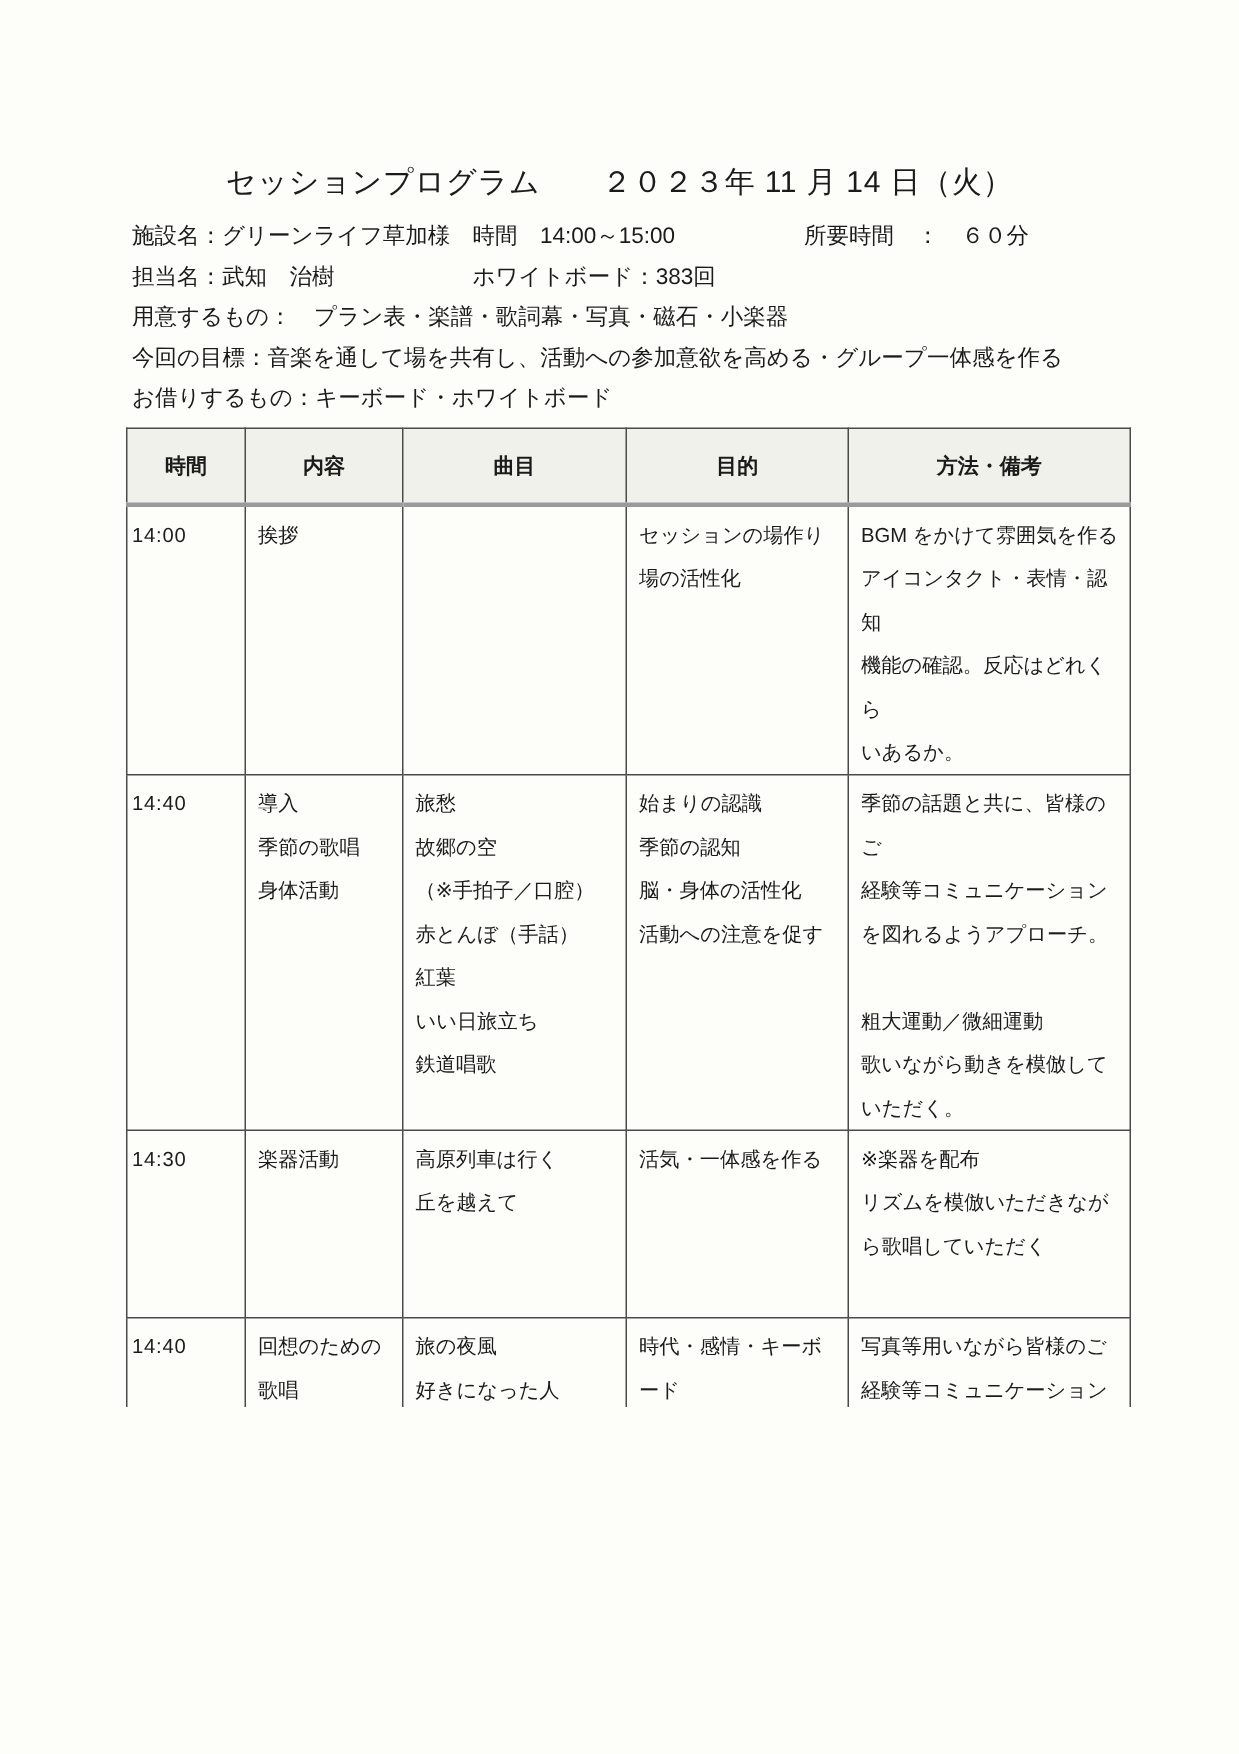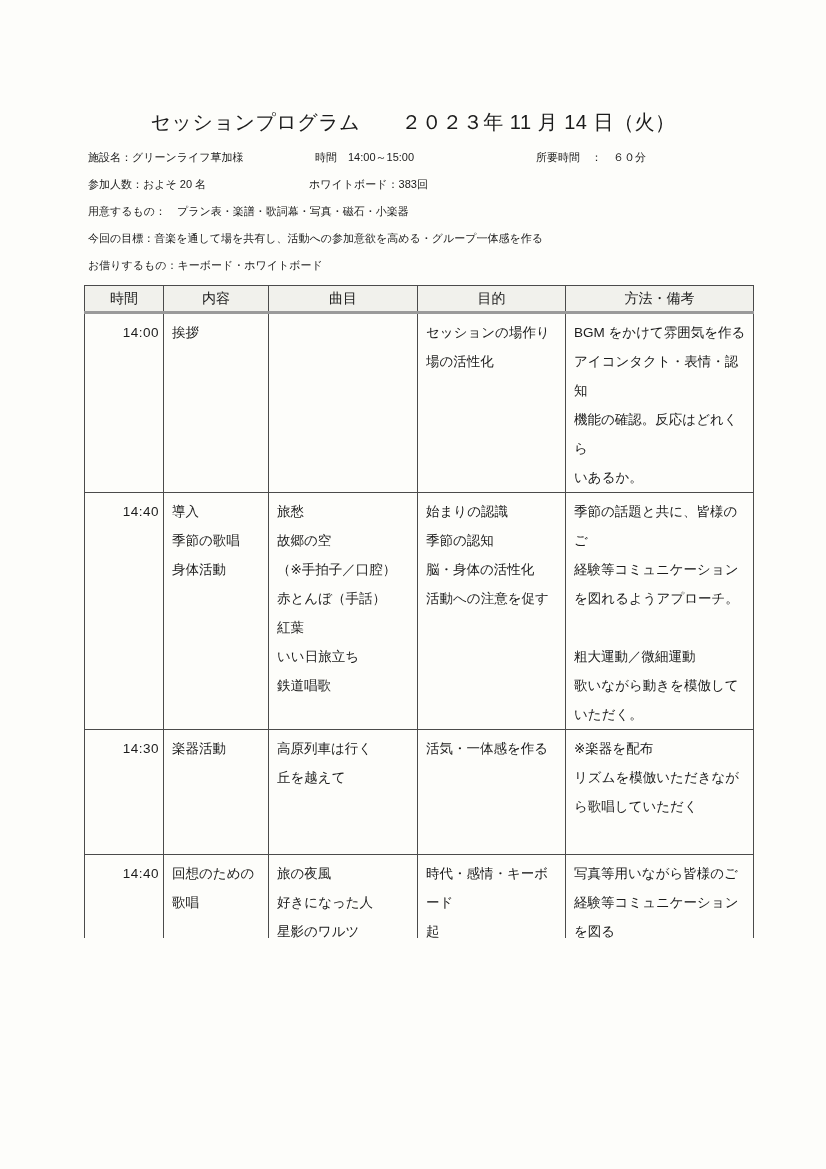--- a/index.html
+++ b/index.html
@@ -14,21 +14,21 @@
 
   .doc-title {
     padding-top: 108px;
     text-align: center;
     font-size: 20px;
     line-height: 28px;
     letter-spacing: 0.5px;
     white-space: pre;
   }
 
-  .info-block { margin: 8px 70px 0 88px; font-size: 11px; }
+  .info-block { margin: 8px 70px 0 88px; font-size: 15px; }
   .info-line { height: 27px; line-height: 27px; display: flex; white-space: pre; overflow: hidden; }
   .seg1 { width: 227px; flex: 0 0 auto; }
   .seg2 { width: 221px; flex: 0 0 auto; }
   .seg3 { flex: 1 1 auto; }
 
   table.program {
     border-collapse: collapse;
     table-layout: fixed;
     margin: 6px 0 0 84px;
     width: 669px;
@@ -39,57 +39,57 @@
   col.c-song   { width: 149px; }
   col.c-purp   { width: 148px; }
   col.c-meth   { width: 188px; }
 
   th {
     height: 27px;
     background: #f1f1ec;
     border: 1px solid #4b4b4b;
     border-bottom: 3px solid #9a9a9a;
     font-size: 14px;
-    font-weight: normal;
+    font-weight: bold;
     text-align: center;
-    padding: 0;
+    padding: 12px;
     line-height: 25px;
   }
   td {
     border: 1px solid #4b4b4b;
     vertical-align: top;
     font-size: 13.5px;
     line-height: 29px;
     padding: 4px 4px 0 8px;
     white-space: pre-line;
     word-break: break-all;
     overflow: hidden;
   }
-  td.time { padding-left: 23px; letter-spacing: 0.5px; text-align: right; }
+  td.time { padding-left: 3px; letter-spacing: 0.5px; }
   tr.r0 td { height: 115px; }
   tr.r1 td { height: 230px; }
   tr.r2 td { height: 125px; }
   tr.r3 td { height: 120px; }
   tr.r4 td { height: 103px; border-bottom: 3px solid #9a9a9a; }
 </style>
 </head>
 <body>
 
 <div class="page">
 
   <div class="doc-title">セッションプログラム　　２０２３年 11 月 14 日（火）</div>
 
   <div class="info-block">
     <div class="info-line">
       <span class="seg1">施設名：グリーンライフ草加様</span>
       <span class="seg2">時間　14:00～15:00</span>
       <span class="seg3">所要時間　：　６０分</span>
     </div>
     <div class="info-line">
-      <span class="seg2">参加人数：およそ 20 名</span>
+      <span class="seg1">担当名：武知　治樹</span>
       <span class="seg3">ホワイトボード：383回</span>
     </div>
     <div class="info-line">用意するもの：　プラン表・楽譜・歌詞幕・写真・磁石・小楽器</div>
     <div class="info-line">今回の目標：音楽を通して場を共有し、活動への参加意欲を高める・グループ一体感を作る</div>
     <div class="info-line">お借りするもの：キーボード・ホワイトボード</div>
   </div>
 
   <table class="program">
     <colgroup>
       <col class="c-time">

